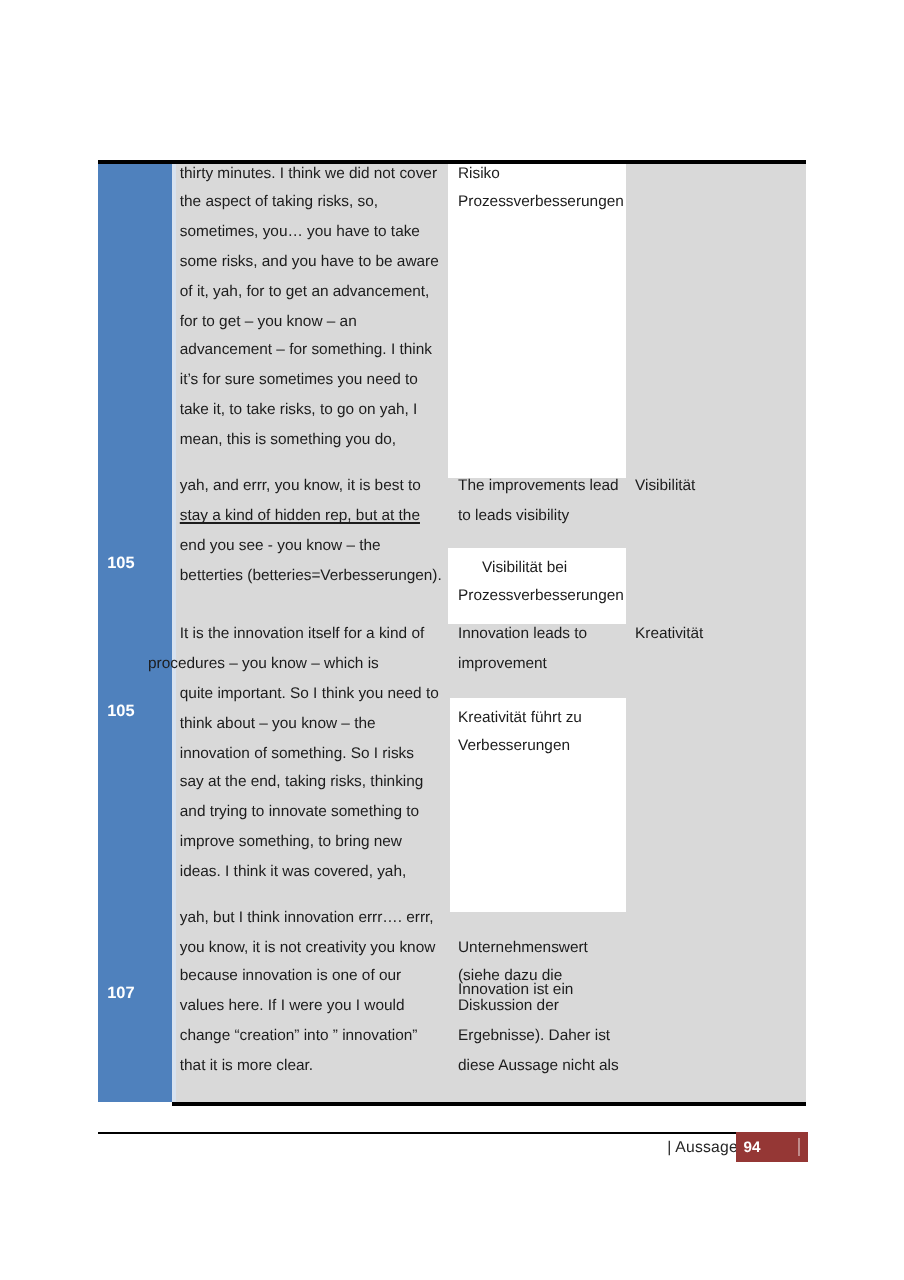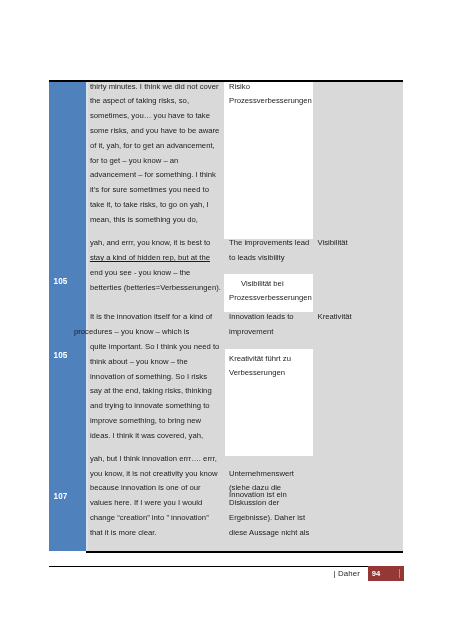--- a/index.html
+++ b/index.html
@@ -100,17 +100,17 @@
         <div class="tx" style="left: 180px; top: -0.17px;">Risiko</div>
         <div class="tx" style="left: 180px; top: 14.64px;">Prozessverbesserungen</div>
         <div class="tx" style="left: 192px; top: 196.85px;">Visibilität bei</div>
         <div class="tx" style="left: 180px; top: 211.66px;">Prozessverbesserungen</div>
         <div class="tx" style="left: 180px; top: 271.75px;">Kreativität führt zu</div>
         <div class="tx" style="left: 180px; top: 286.56px;">Verbesserungen</div>
       </div>
   </div>
 
   <div class="foot-rule"></div>
-  <div class="foot-txt" id="foot-txt" style="left: 333.603px;">| Daher</div>
+  <div class="foot-txt" id="foot-txt" style="left: 333.603px;">| Aussage</div>
   <div class="foot-badge"></div>
   <div class="foot-num">94</div>
   <div class="foot-tick"></div>
 </div>
 
 </body></html>

